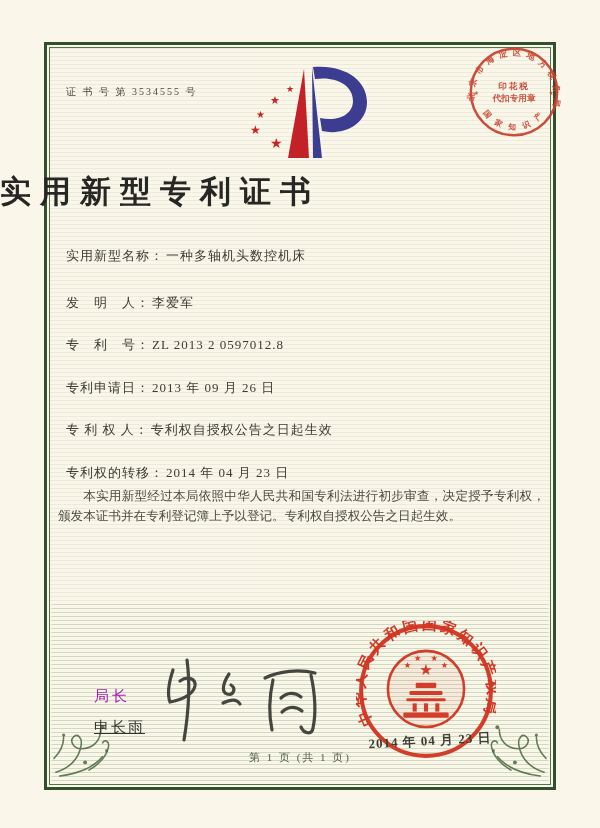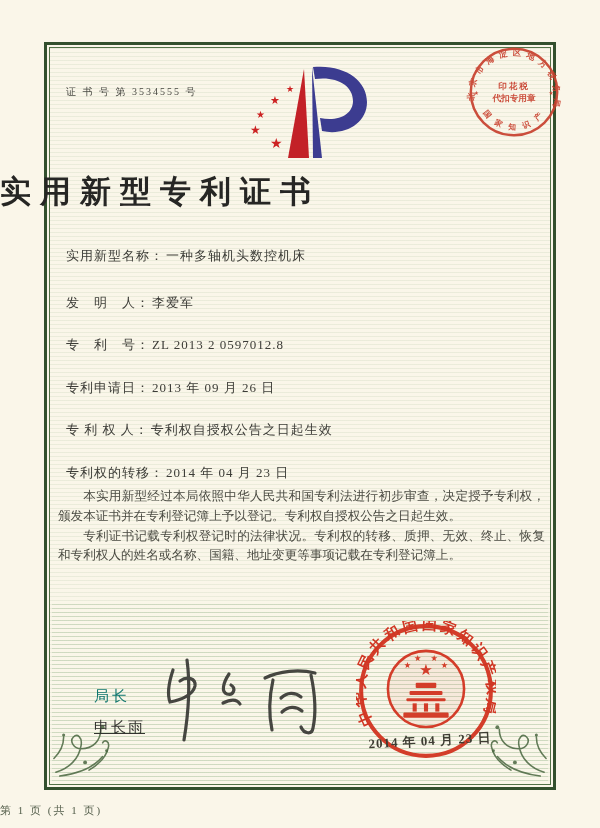--- a/index.html
+++ b/index.html
@@ -38,29 +38,29 @@
   .field-row{
     left:66px;z-index:3;font-size:13px;color:#3c3c37;
     letter-spacing:1px;font-weight:500;white-space:nowrap;
   }
   .field-row .val{margin-left:2px;}
   .body-text{
     left:58px;top:487px;width:487px;z-index:3;
     font-size:12.6px;line-height:19.8px;color:#4b4b43;text-align:justify;
   }
   .body-text p{margin:0;text-indent:2em;}
-  .signer-title{left:94px;top:687px;font-size:15px;letter-spacing:3px;color:#0f766e;z-index:3;text-align:center;}
+  .signer-title{left:94px;top:687px;font-size:15px;letter-spacing:3px;color:#a21caf;z-index:3;text-align:center;}
   .signer-name{left:94px;top:718px;font-size:15px;letter-spacing:2px;color:#33332f;z-index:3;text-decoration:underline;}
   .seal-date{
     left:350px;top:732px;width:160px;text-align:center;z-index:5;
     font-size:13px;font-weight:600;letter-spacing:1px;color:#3e3d33;
     transform:rotate(-3deg);
   }
   .footer{
-    left:0;top:803px;width:600px;z-index:3;
+    left:0;top:750px;width:600px;text-align:center;z-index:3;
     font-size:11px;letter-spacing:2px;color:#57614e;
   }
   
   .logo{left:246px;top:60px;z-index:3;}
   .tax-stamp{left:466px;top:44px;z-index:4;opacity:.92;}
   .big-seal{left:356px;top:621px;z-index:4;opacity:.95;}
   .signature{left:143px;top:648px;z-index:4;}
   .flourish-bl{left:50px;top:700px;z-index:2;}
   .flourish-br{right:50px;top:700px;z-index:2;transform:scaleX(-1);}
 </style>
@@ -152,21 +152,20 @@
   </div>
   <div class="abs field-row" style="top:421px">
     <span class="lbl">专 利 权 人：</span><span class="val">专利权自授权公告之日起生效</span>
   </div>
   <div class="abs field-row" style="top:464px">
     <span class="lbl">专利权的转移：</span><span class="val">2014 年 04 月 23 日</span>
   </div>
 
   <div class="abs body-text">
     <p>本实用新型经过本局依照中华人民共和国专利法进行初步审查，决定授予专利权，颁发本证书并在专利登记簿上予以登记。专利权自授权公告之日起生效。</p>
-    <p>专利证书记载专利权登记时的法律状况。专利权的转移、质押、无效、终止、恢复和专利权人的姓名或名称、国籍、地址变更等事项记载在专利登记簿上。</p>
   </div>
 
   <div class="abs signer-title">局长</div>
   <div class="abs signer-name">申长雨</div>
 
   <svg class="abs signature" width="200" height="100" viewBox="0 0 200 100">
     <g fill="none" stroke="#2f2f2c" stroke-width="3.2" stroke-linecap="round" opacity="0.88">
       <path d="M30,22 C26,34 24,46 27,54 C38,52 50,47 52,38 C53,30 44,28 37,33"></path>
       <path d="M44,12 C47,34 46,62 41,92"></path>
       <path d="M86,26 C80,35 78,44 84,46 C91,48 93,40 88,37"></path>

